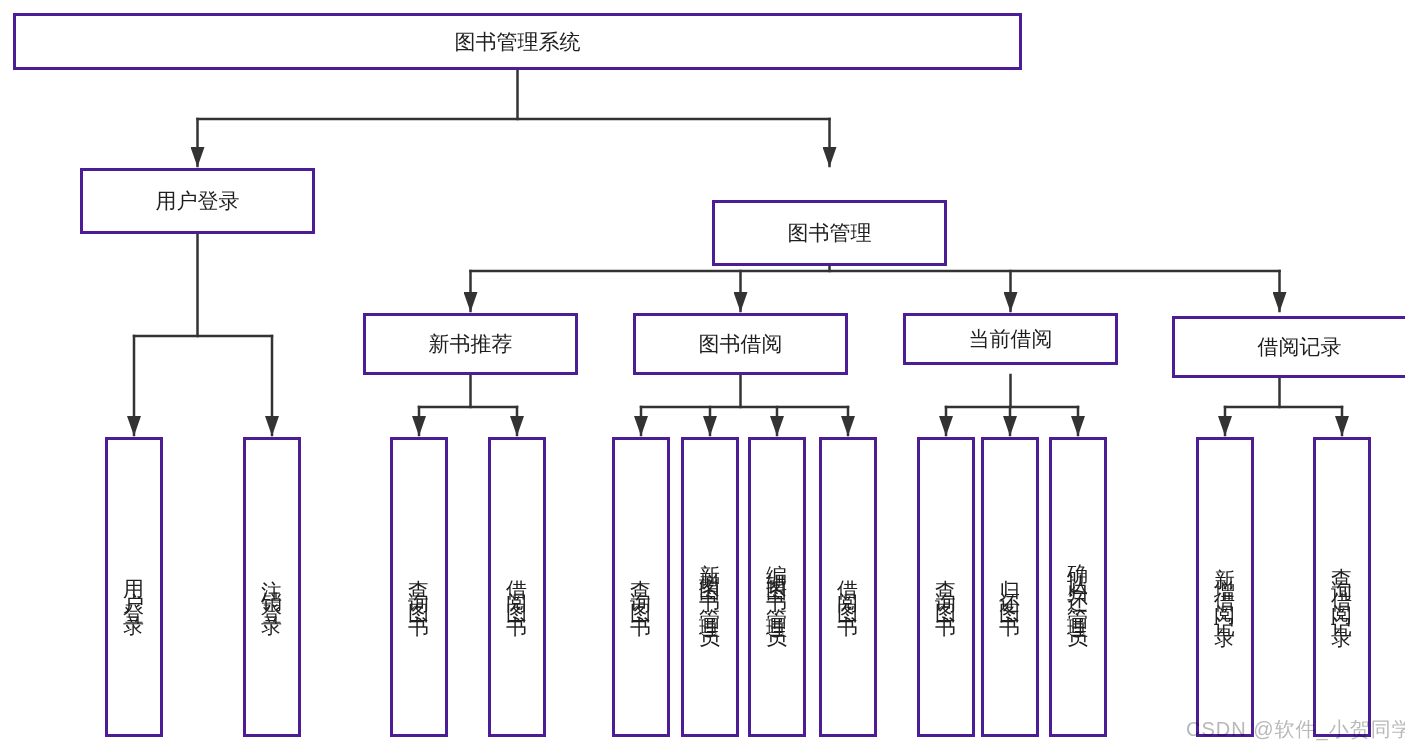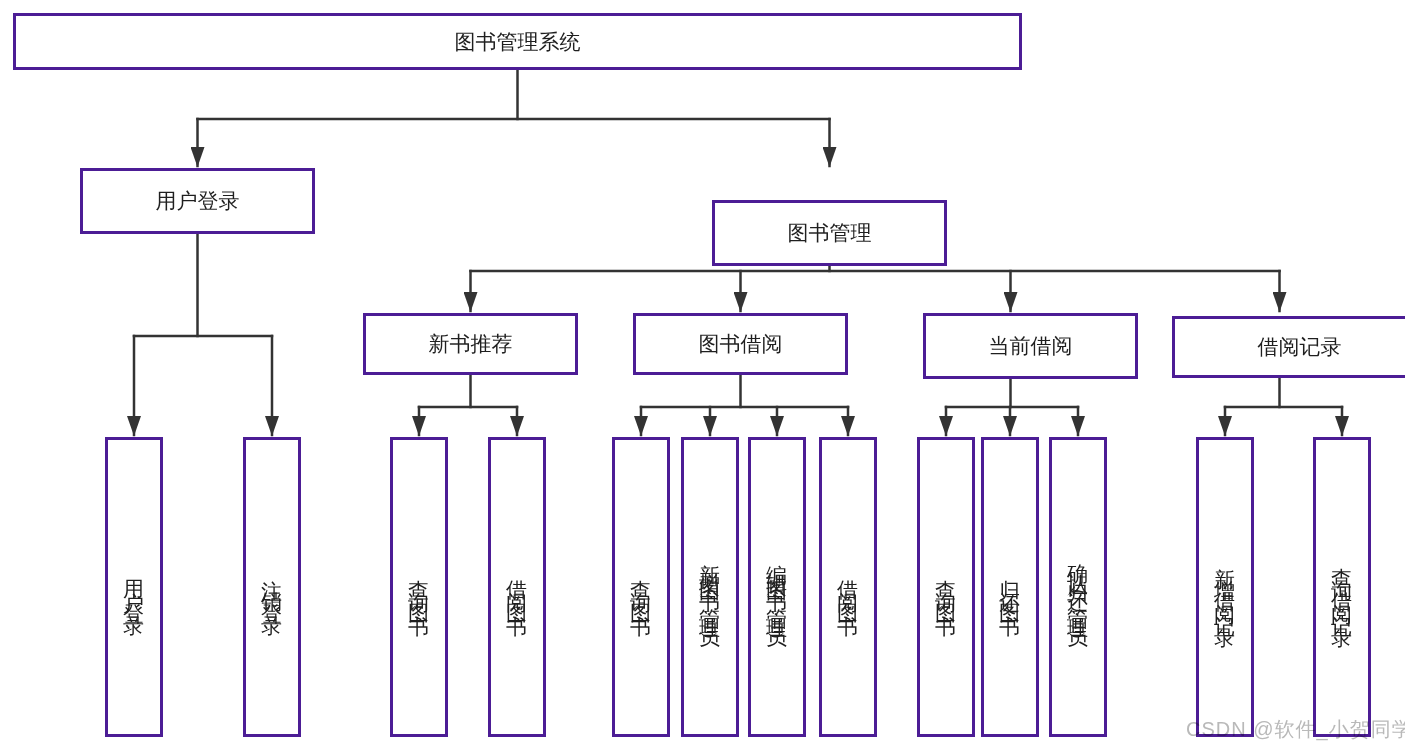--- a/index.html
+++ b/index.html
@@ -112,21 +112,21 @@
     </g>
   </svg>
 
   <div class="node" style="left:13px; top:13px; width:1009px; height:57px;">图书管理系统</div>
 
   <div class="node" style="left:80px; top:168px; width:235px; height:66px;">用户登录</div>
   <div class="node" style="left:712px; top:168px; width:235px; height:66px;margin-top:32px;">图书管理</div>
 
   <div class="node" style="left:633px; top:313px; width:215px; height:62px;">图书借阅</div>
   <div class="node" style="left:363px; top:313px; width:215px; height:62px;">新书推荐</div>
-  <div class="node" style="left:903px; top:313px; width:215px; height:66px;margin-left:20px;">当前借阅</div>
+  <div class="node" style="left:903px; top:313px; width:215px; height:52px;">当前借阅</div>
   <div class="node" style="left:1172px; top:316px; width:255px; height:62px;">借阅记录</div>
 
   <div class="node leaf" style="left:105px; top:437px; width:58px; height:300px;">用户登录</div>
   <div class="node leaf" style="left:243px; top:437px; width:58px; height:300px;">注销登录</div>
 
   <div class="node leaf" style="left:390px; top:437px; width:58px; height:300px;">查询图书</div>
   <div class="node leaf" style="left:488px; top:437px; width:58px; height:300px;">借阅图书</div>
 
   <div class="node leaf" style="left:612px; top:437px; width:58px; height:300px;">查询图书</div>
   <div class="node leaf long" style="left:681px; top:437px; width:58px; height:300px;">新增图书（管理员）</div>

